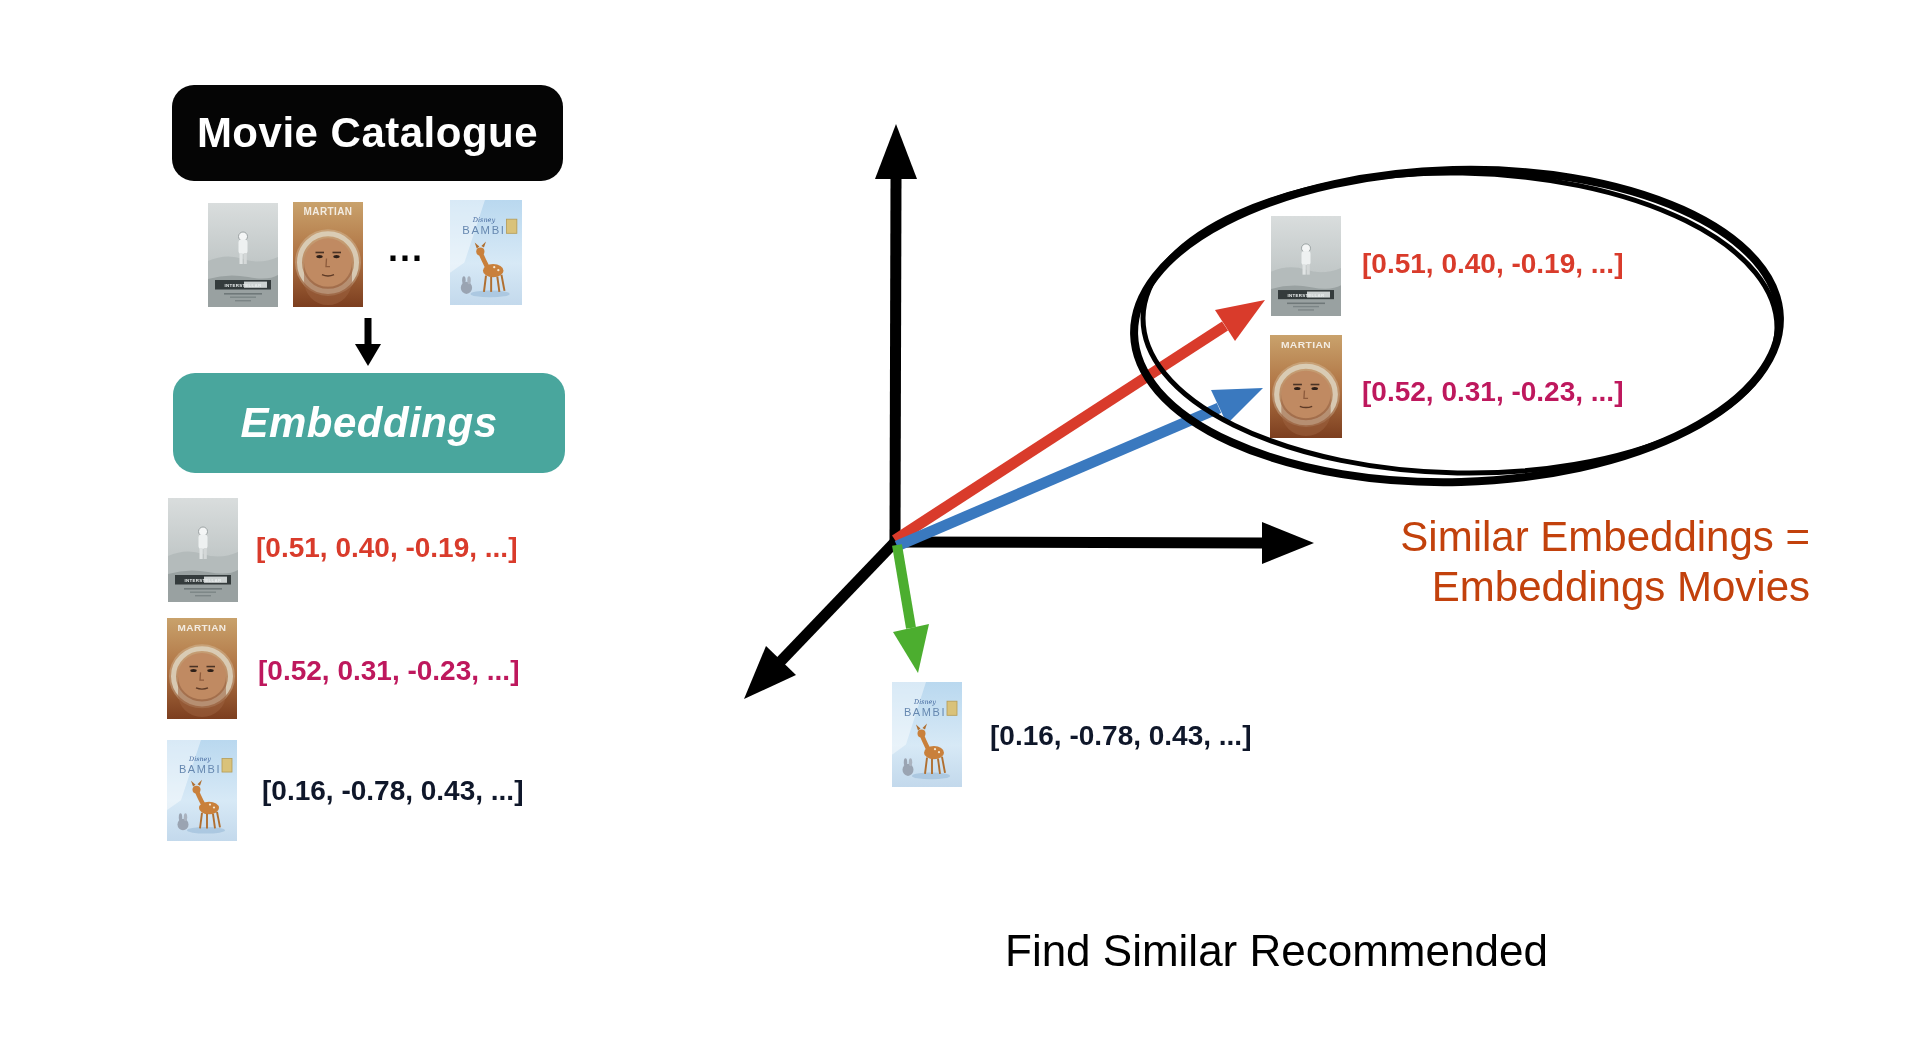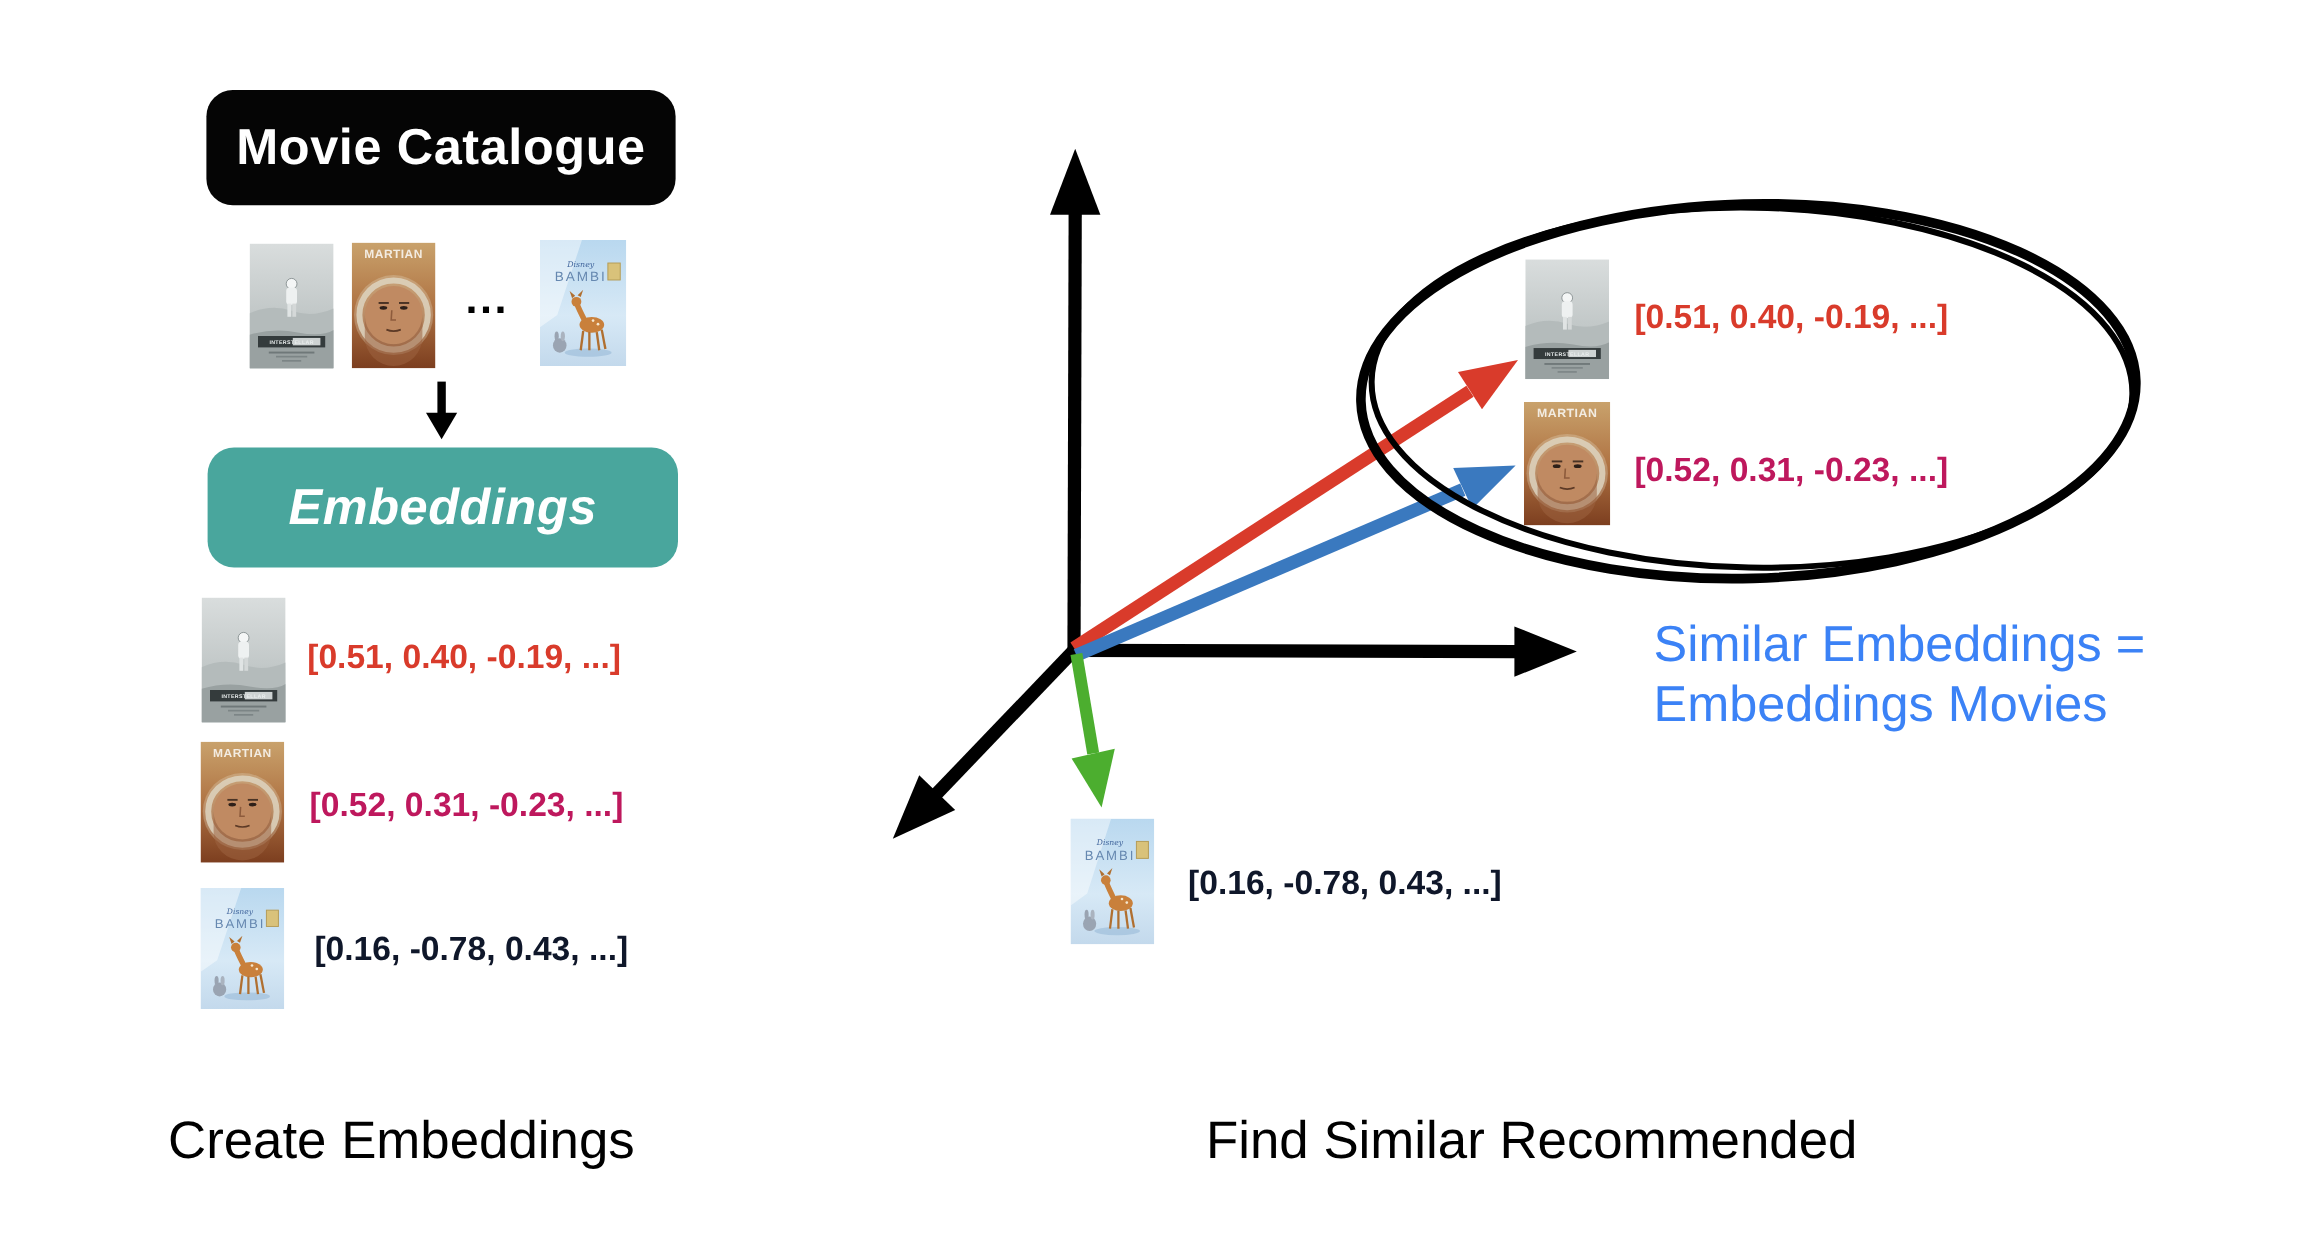--- a/index.html
+++ b/index.html
@@ -24,21 +24,21 @@
     position:absolute;font-weight:bold;font-size:28px;white-space:nowrap;
   }
   .vec-red{color:#d93b2b;}
   .vec-blue{color:#be185d;}
   .vec-green{color:#0f172a;}
   
   .caption{
     position:absolute;font-size:44px;color:#000;white-space:nowrap;
   }
   .annotation{
-    position:absolute;font-size:42px;color:#3b82f6;text-align:left;line-height:50px;
+    position:absolute;font-size:42px;color:#c2410c;text-align:right;line-height:50px;
   }
   .ellipsis-dots{
     position:absolute;font-size:36px;font-weight:bold;color:#000;letter-spacing:2px;
   }
   .figure-svg{position:absolute;left:0;top:0;pointer-events:none;}
 </style>
 </head>
 <body>
 
 <div class="canvas">
@@ -149,21 +149,21 @@
       <line x1="897" y1="545" x2="911" y2="628" stroke="#4cae2f" stroke-width="10"></line>
       <polygon points="918,673 893,632 929,624" fill="#4cae2f"></polygon>
     </g>
 
     <g>
       <ellipse cx="1457" cy="326" rx="323" ry="156" fill="none" stroke="#000" stroke-width="8" transform="rotate(-1.5 1457 326)"></ellipse>
       <ellipse cx="1460" cy="323" rx="317" ry="150" fill="none" stroke="#000" stroke-width="5" transform="rotate(1 1460 323)"></ellipse>
     </g>
   </svg>
 
-  <div class="abs pill box-black" style="left:172px;top:75px;width:391px;height:96px;">
+  <div class="abs pill box-black" style="left:172px;top:85px;width:391px;height:96px;">
     <span>Movie Catalogue</span>
   </div>
 
   <div class="poster" style="left:208px;top:203px;width:70px;height:104px;">
     <svg viewBox="0 0 70 104" preserveAspectRatio="none">
         <use href="#poster-interstellar"></use>
       </svg>
   </div>
   <div class="poster" style="left:293px;top:202px;width:70px;height:105px;">
     <svg viewBox="0 0 70 104" preserveAspectRatio="none">
@@ -195,21 +195,20 @@
   </div>
   <div class="vec vec-blue" style="left:258px;top:655px;">[0.52, 0.31, -0.23, ...]</div>
 
   <div class="poster" style="left:167px;top:740px;width:70px;height:101px;">
     <svg viewBox="0 0 70 104" preserveAspectRatio="none">
         <use href="#poster-bambi"></use>
       </svg>
   </div>
   <div class="vec vec-green" style="left:262px;top:775px;">[0.16, -0.78, 0.43, ...]</div>
 
-  <div class="caption" style="left:140px;top:926px;">Create Embeddings</div>
 
   <div class="poster" style="left:1271px;top:216px;width:70px;height:100px;">
     <svg viewBox="0 0 70 104" preserveAspectRatio="none">
         <use href="#poster-interstellar"></use>
       </svg>
   </div>
   <div class="vec vec-red" style="left:1362px;top:248px;">[0.51, 0.40, -0.19, ...]</div>
 
   <div class="poster" style="left:1270px;top:335px;width:72px;height:103px;">
     <svg viewBox="0 0 70 104" preserveAspectRatio="none">

